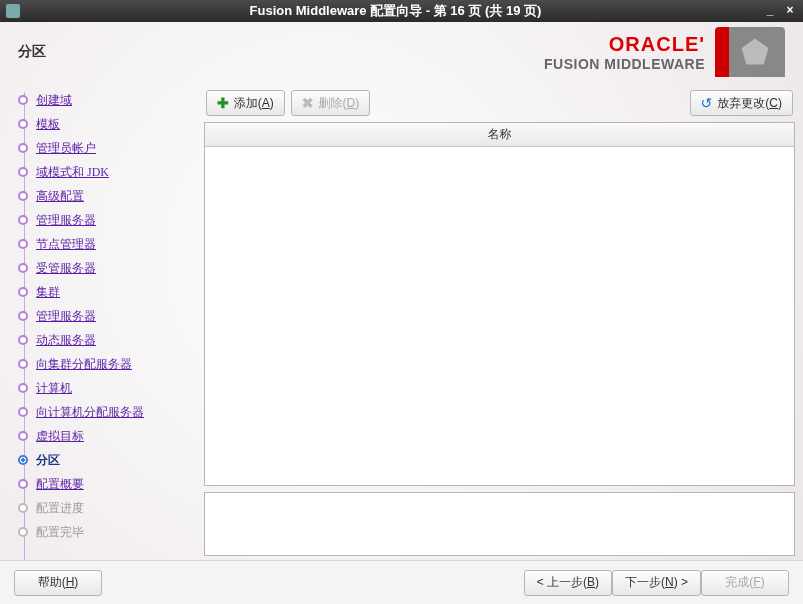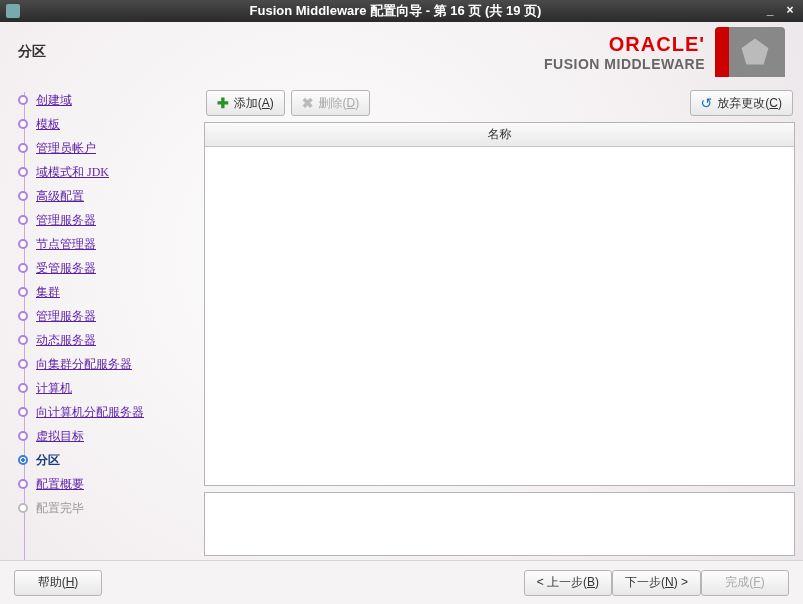--- a/index.html
+++ b/index.html
@@ -148,20 +148,24 @@
               <div class="nav-bullet"></div>
               <span class="nav-label">虚拟目标</span>
             </div>
             <div class="nav-item" data-state="current">
               <div class="nav-bullet"></div>
               <span class="nav-label">分区</span>
             </div>
             <div class="nav-item" data-state="done">
               <div class="nav-bullet"></div>
               <span class="nav-label">配置概要</span>
+            </div>
+            <div class="nav-item" data-state="pending">
+              <div class="nav-bullet"></div>
+              <span class="nav-label">配置进度</span>
             </div>
             <div class="nav-item" data-state="pending">
               <div class="nav-bullet"></div>
               <span class="nav-label">配置完毕</span>
             </div>
           </div>
       </div>
 
       <div class="main">
         <div class="toolbar">

